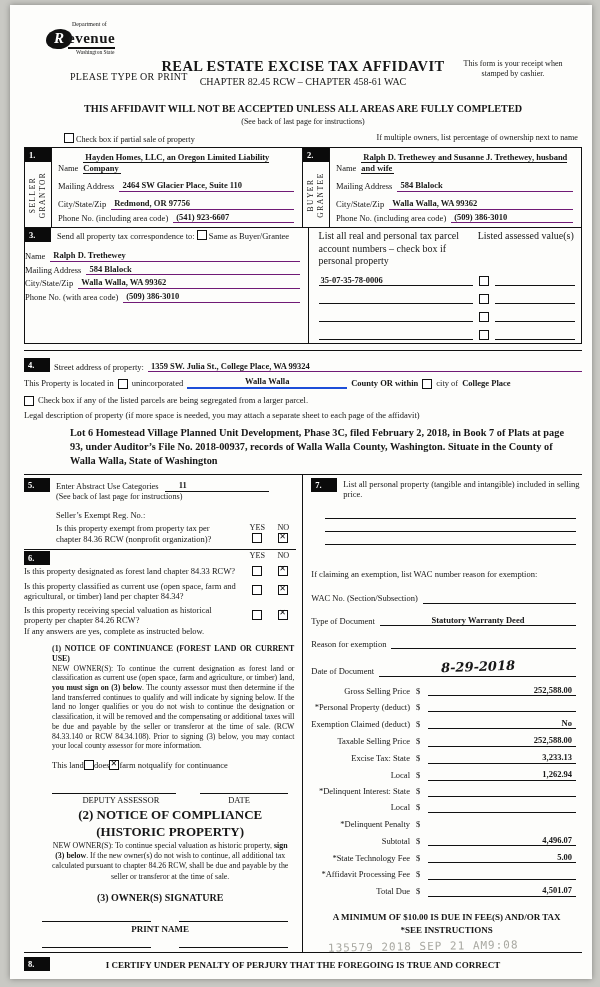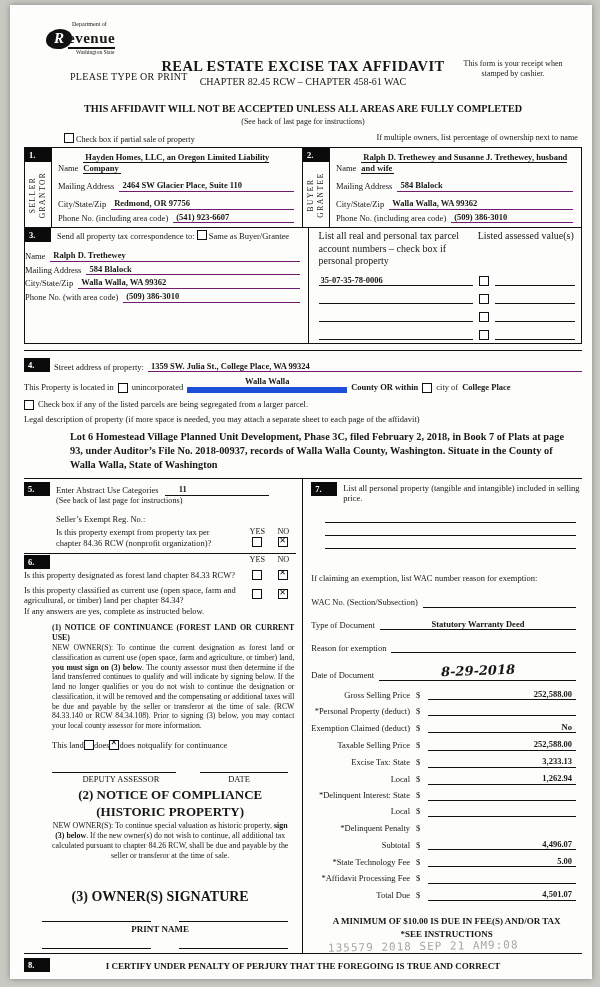--- a/index.html
+++ b/index.html
@@ -64,21 +64,21 @@
   .sec3-right{flex:1;padding:2px 6px 3px 10px;}
   .sec3row{display:flex;align-items:flex-start;gap:6px;}
   .parcelhead{display:flex;font-size:10px;line-height:1.25;}
   .parcelrow{display:flex;align-items:flex-end;gap:6px;margin-top:7px;}
   .pline{flex:1;border-bottom:1px solid #111;min-height:10px;font-weight:bold;padding:0 2px;}
   .aline{width:80px;border-bottom:1px solid #111;min-height:10px;}
 
   
   .sec4{margin-top:6px;border-top:1px solid #111;padding-top:3px;}
   .inlinebits{display:flex;align-items:flex-end;gap:4px;margin:4px 0;}
-  .countyval{width:160px;border-bottom:6px solid #1d4ed8;text-align:center;font-weight:bold;}
+  .countyval{width:160px;border-bottom:2px solid #1d4ed8;text-align:center;font-weight:bold;}
   .legal{font-weight:bold;font-size:10.3px;line-height:1.35;margin:6px 8px 6px 46px;}
 
   
   .twocol{display:flex;border-top:1px solid #111;border-bottom:1px solid #111;}
   .colL{width:51%;border-right:1px solid #111;box-sizing:border-box;padding:3px 6px 4px 0;}
   .colR{flex:1;box-sizing:border-box;padding:3px 0 4px 8px;}
   .s5row{display:flex;align-items:flex-end;gap:6px;}
   .abs-val{width:90px;border-bottom:1px solid #111;font-weight:bold;padding-left:14px;}
   .small-ind{margin-left:32px;font-size:8.2px;}
   .qblock{margin-left:32px;margin-top:8px;}
@@ -342,52 +342,57 @@
           <div class="qrow" style="margin-top:1px;">
             <span class="qtext">Is this property designated as forest land chapter 84.33 RCW?</span>
             <span class="yncell"><span class="cb"></span></span>
             <span class="yncell"><span class="cb checked"></span></span>
           </div>
           <div class="qrow" style="margin-top:3px;">
             <span class="qtext">Is this property classified as current use (open space, farm and agricultural, or timber) land per chapter 84.34?</span>
             <span class="yncell"><span class="cb"></span></span>
             <span class="yncell"><span class="cb checked"></span></span>
           </div>
+          <div class="qrow" style="margin-top:3px;">
+            <span class="qtext">Is this property receiving special valuation as historical property per chapter 84.26 RCW?</span>
+            <span class="yncell"><span class="cb"></span></span>
+            <span class="yncell"><span class="cb checked"></span></span>
+          </div>
           <div>If any answers are yes, complete as instructed below.</div>
         </div>
 
         <div class="notice">
           <div class="notice-title">(1) NOTICE OF CONTINUANCE (FOREST LAND OR CURRENT USE)</div>
           <span>NEW OWNER(S):  To continue the current designation as forest land or classification as current use (open space, farm and agriculture, or timber) land, </span><b>you must sign on (3) below</b><span>.  The county assessor must then determine if the land transferred continues to qualify and will indicate by signing below. If the land no longer qualifies or you do not wish to continue the designation or classification, it will be removed and the compensating or additional taxes will be due and payable by the seller or transferor at the time of sale.  (RCW 84.33.140 or RCW 84.34.108).  Prior to signing (3) below, you may contact your local county assessor for more information.</span>
         </div>
 
         <div class="thisland">
           <span>This land</span>
           <span class="cb"></span>
           <span>does</span>
           <span class="cb checked"></span>
-          <span>does not</span>
+          <span>farm not</span>
           <span>qualify for continuance</span>
         </div>
 
         <div class="sigpair">
           <span class="sigseg1"></span>
           <span class="sigseg2"></span>
         </div>
         <div class="siglabels">
           <span style="flex:1.4;text-align:center;">DEPUTY ASSESSOR</span>
           <span style="flex:1;text-align:center;">DATE</span>
         </div>
 
         <div class="notice2">
           <div class="center-bold" style="font-size:13px;text-align:center;">(2) NOTICE OF COMPLIANCE (HISTORIC PROPERTY)</div>
           <span>NEW OWNER(S):  To continue special valuation as historic property, </span><b>sign (3) below</b><span>.  If the new owner(s) do not wish to continue, all additional tax calculated pursuant to chapter 84.26 RCW, shall be due and payable by the seller or transferor at the time of sale.</span>
         </div>
 
-        <div class="center-bold" style="margin-top:26px;font-size:14px;">(3)  OWNER(S) SIGNATURE</div>
+        <div class="center-bold" style="margin-top:10px;font-size:10px;">(3)  OWNER(S) SIGNATURE</div>
 
         <div class="printlines">
           <span class="pseg"></span>
           <span class="pseg"></span>
         </div>
         <div class="center-bold" style="margin-top:2px;font-size:9px;">PRINT NAME</div>
         <div class="printlines" style="margin-top:12px;">
           <span class="pseg"></span>
           <span class="pseg"></span>
         </div>

